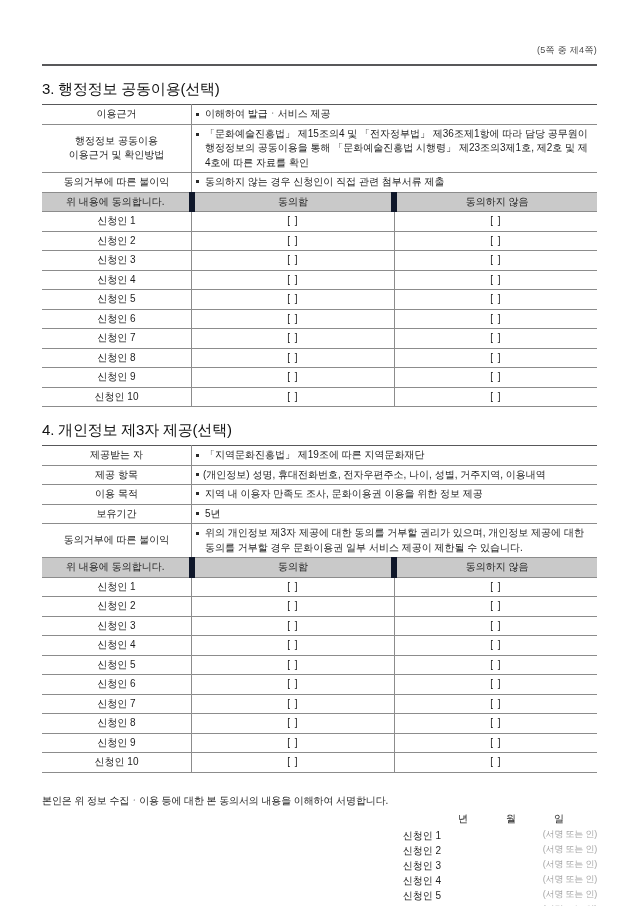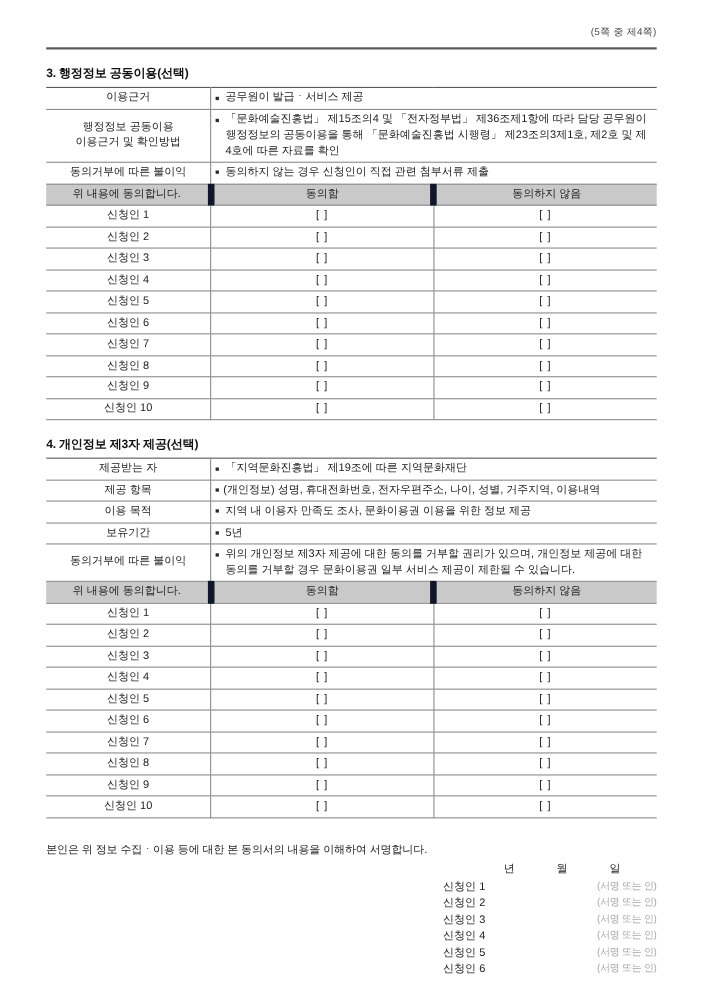--- a/index.html
+++ b/index.html
@@ -18,37 +18,37 @@
   .page {
     position: relative;
     width: 639px;
     height: 906px;
     box-sizing: border-box;
     padding: 0 42px;
   }
 
   
   .page-header {
-    padding-top: 23px;
+    padding-top: 44px;
     text-align: right;
     font-size: 9px;
     color: #4a4a4a;
     letter-spacing: .3px;
     height: 14px;
   }
   .top-rule {
     margin-top: 6px;
     border-top: 2px solid #58585a;
     height: 0;
   }
 
   
   .section-title {
-    font-size: 11px;
-    font-weight: bold;
+    font-size: 15px;
+    font-weight: normal;
     color: #111;
     margin: 14px 0 5px 0;
     letter-spacing: -.2px;
   }
 
   
   table.form {
     width: 100%;
     border-collapse: collapse;
     table-layout: fixed;
@@ -155,21 +155,21 @@
   <div class="page-header">(5쪽 중 제4쪽)</div>
   <div class="top-rule"></div>
 
   <div class="section-title">3. 행정정보 공동이용(선택)</div>
 
   <table class="form">
     <tbody>
       <tr class="first-row">
         <td class="lbl">이용근거</td>
         <td class="val" colspan="2">
-          <span class="bullet-line">공무원이 발급ㆍ서비스 제공</span>
+          <span class="bullet-line">이해하여 발급ㆍ서비스 제공</span>
         </td>
       </tr>
       <tr>
         <td class="lbl" style="white-space:pre-line;">행정정보 공동이용
 이용근거 및 확인방법</td>
         <td class="val" colspan="2">
           <span class="bullet-line">「문화예술진흥법」 제15조의4 및 「전자정부법」 제36조제1항에 따라 담당 공무원이 행정정보의 공동이용을 통해 「문화예술진흥법 시행령」 제23조의3제1호, 제2호 및 제4호에 따른 자료를 확인</span>
         </td>
       </tr>
       <tr>

